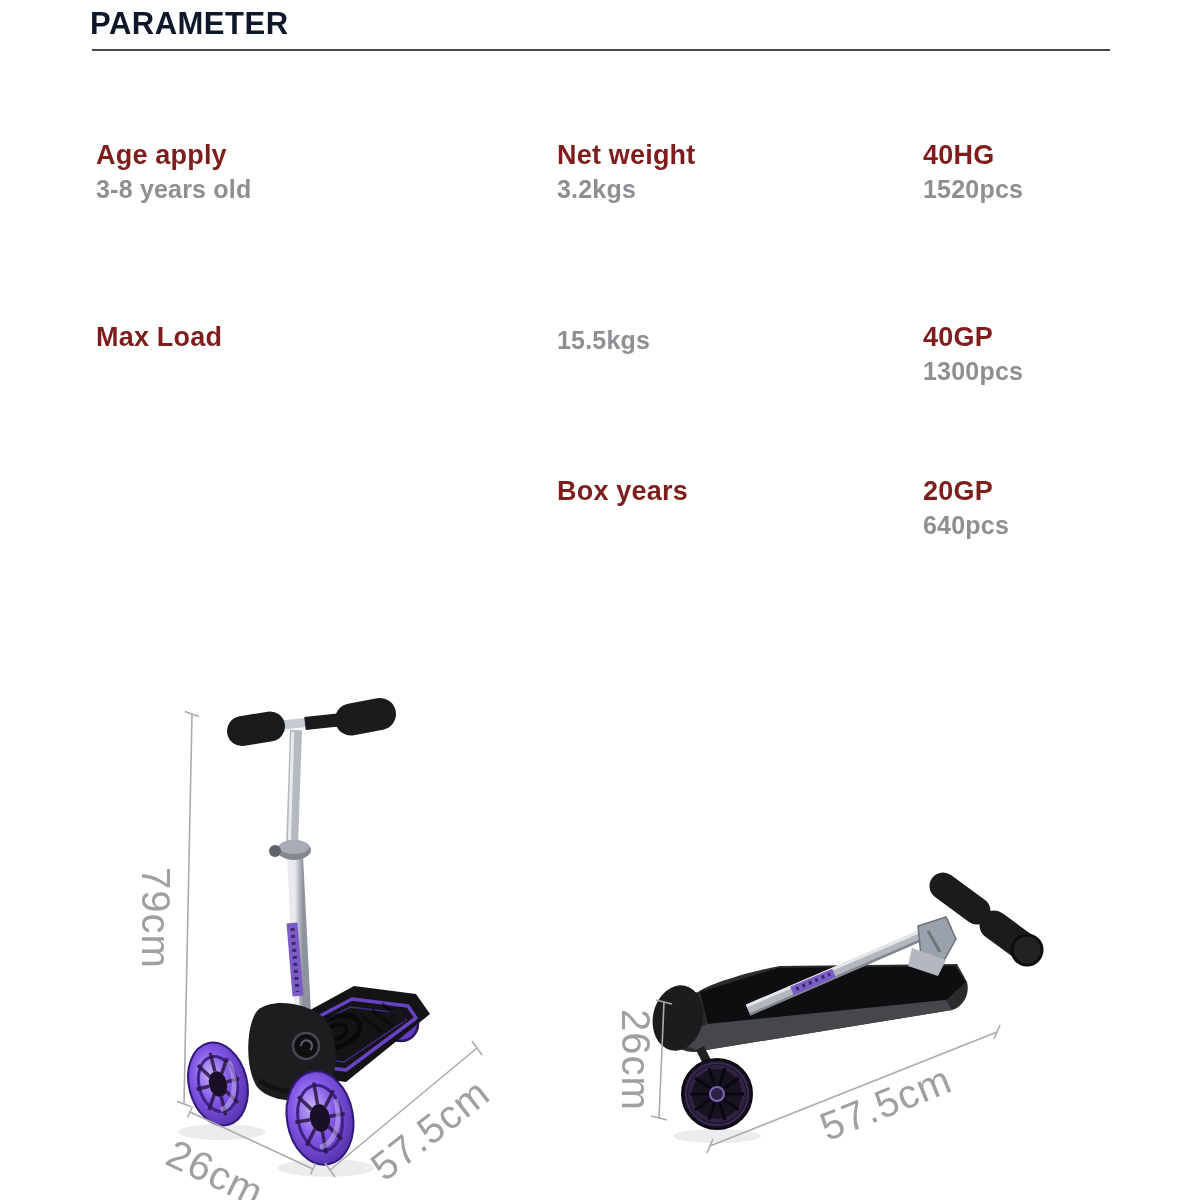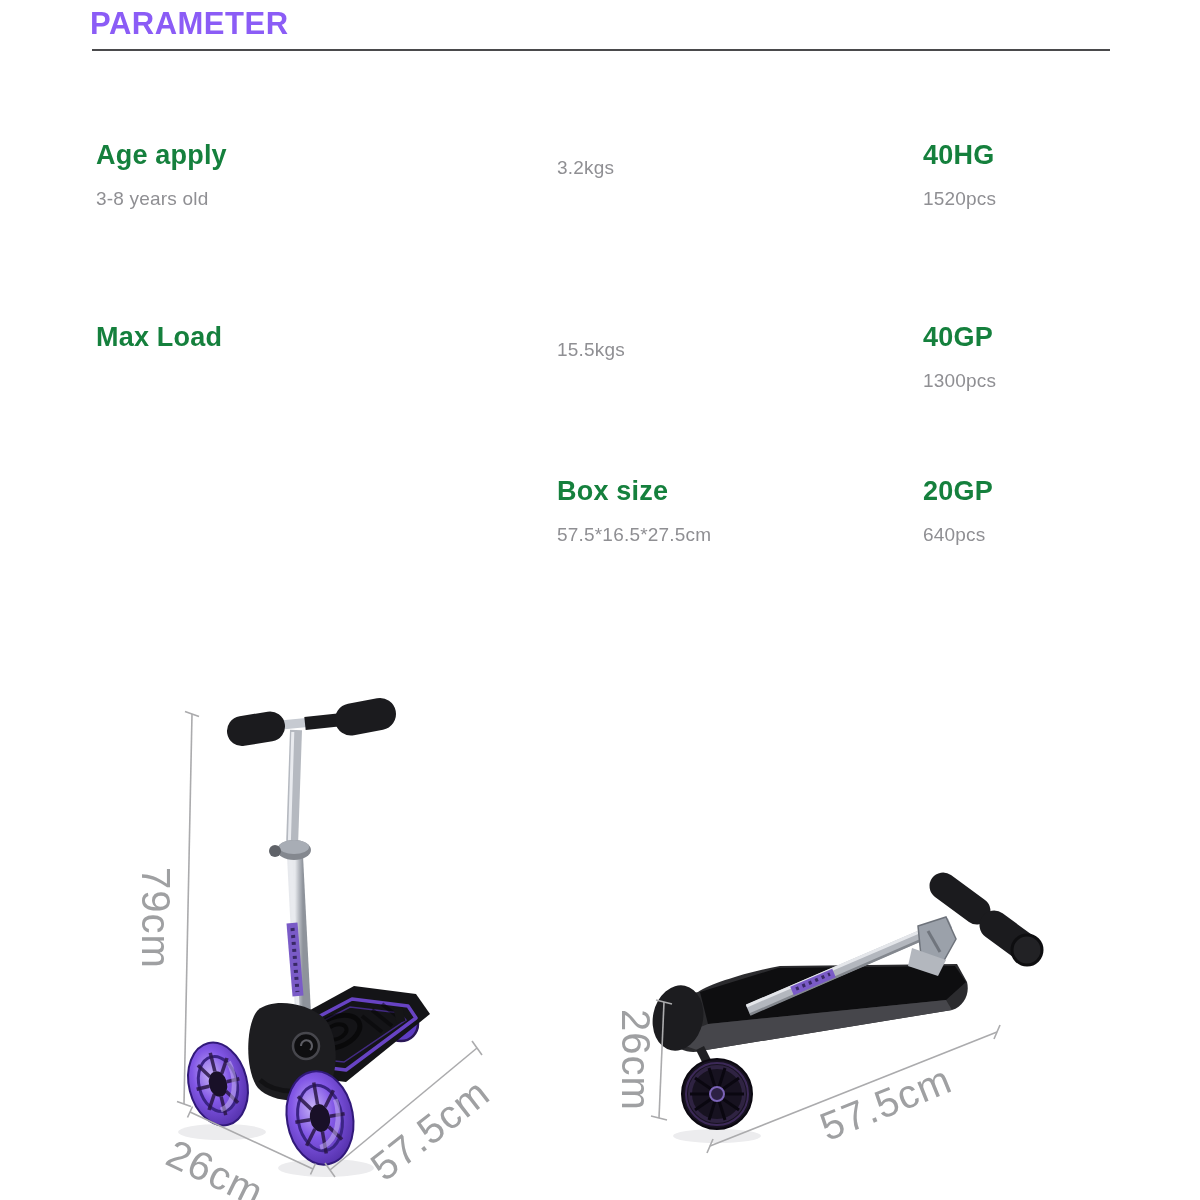--- a/index.html
+++ b/index.html
@@ -4,29 +4,29 @@
 <style>
   html,body{margin:0;padding:0;}
   body{
     width:1200px;height:1200px;position:relative;overflow:hidden;
     background:#ffffff;
     font-family:"Liberation Sans", sans-serif;
   }
   .page{position:absolute;inset:0;}
   .page-title{
     position:absolute;left:90px;top:6px;
-    font-size:31px;font-weight:700;color:#8b5cf6;letter-spacing:.5px;
+    font-size:31px;font-weight:700;color:#0f172a;letter-spacing:.5px;
   }
   .title-rule{
     position:absolute;left:92px;top:49px;width:1018px;height:2px;
     background:#4a4a4c;
   }
   .spec{position:absolute;width:420px;}
-  .spec .label{font-size:27px;font-weight:700;color:#15803d;letter-spacing:.2px;}
-  .spec .value{font-size:19px;color:#8f8f93;margin-top:17px;letter-spacing:.2px;}
+  .spec .label{font-size:27px;font-weight:700;color:#7f1d1d;letter-spacing:.2px;}
+  .spec .value{font-size:25px;color:#8f8f93;margin-top:4px;letter-spacing:.2px;font-weight:bold;}
   .r1{top:140px}.r2{top:322px}.r3{top:476px}
   .c1{left:96px}.c2{left:557px}.c3{left:923px}
   .figures{position:absolute;left:100px;top:680px;width:1020px;height:520px;}
   svg{overflow:visible;display:block;}
   .dim-label{
     font-family:"Liberation Sans", sans-serif;
     font-size:40px;fill:#9fa0a2;letter-spacing:1px;
   }
   .dim-line{stroke:#ababad;stroke-width:1.6px;fill:none;}
 </style>
@@ -36,41 +36,41 @@
 <div class="page">
 
   <div class="page-title">PARAMETER</div>
   <div class="title-rule"></div>
 
   <div class="spec r1 c1">
     <div class="label">Age apply</div>
     <div class="value">3-8 years old</div>
   </div>
   <div class="spec r1 c2">
+    <div class="label">Net weight</div>
     <div class="value">3.2kgs</div>
   </div>
   <div class="spec r1 c3">
     <div class="label">40HG</div>
     <div class="value">1520pcs</div>
   </div>
 
   <div class="spec r2 c1">
     <div class="label">Max Load</div>
   </div>
   <div class="spec r2 c2">
     <div class="value">15.5kgs</div>
   </div>
   <div class="spec r2 c3">
     <div class="label">40GP</div>
     <div class="value">1300pcs</div>
   </div>
 
   <div class="spec r3 c2">
-    <div class="label">Box size</div>
-    <div class="value">57.5*16.5*27.5cm</div>
+    <div class="label">Box years</div>
   </div>
   <div class="spec r3 c3">
     <div class="label">20GP</div>
     <div class="value">640pcs</div>
   </div>
 
   <div class="figures">
   <svg width="1020" height="520" viewBox="0 0 1020 520" xmlns="http://www.w3.org/2000/svg">
     <defs>
       <radialGradient id="wg" cx="42%" cy="38%" r="70%">

